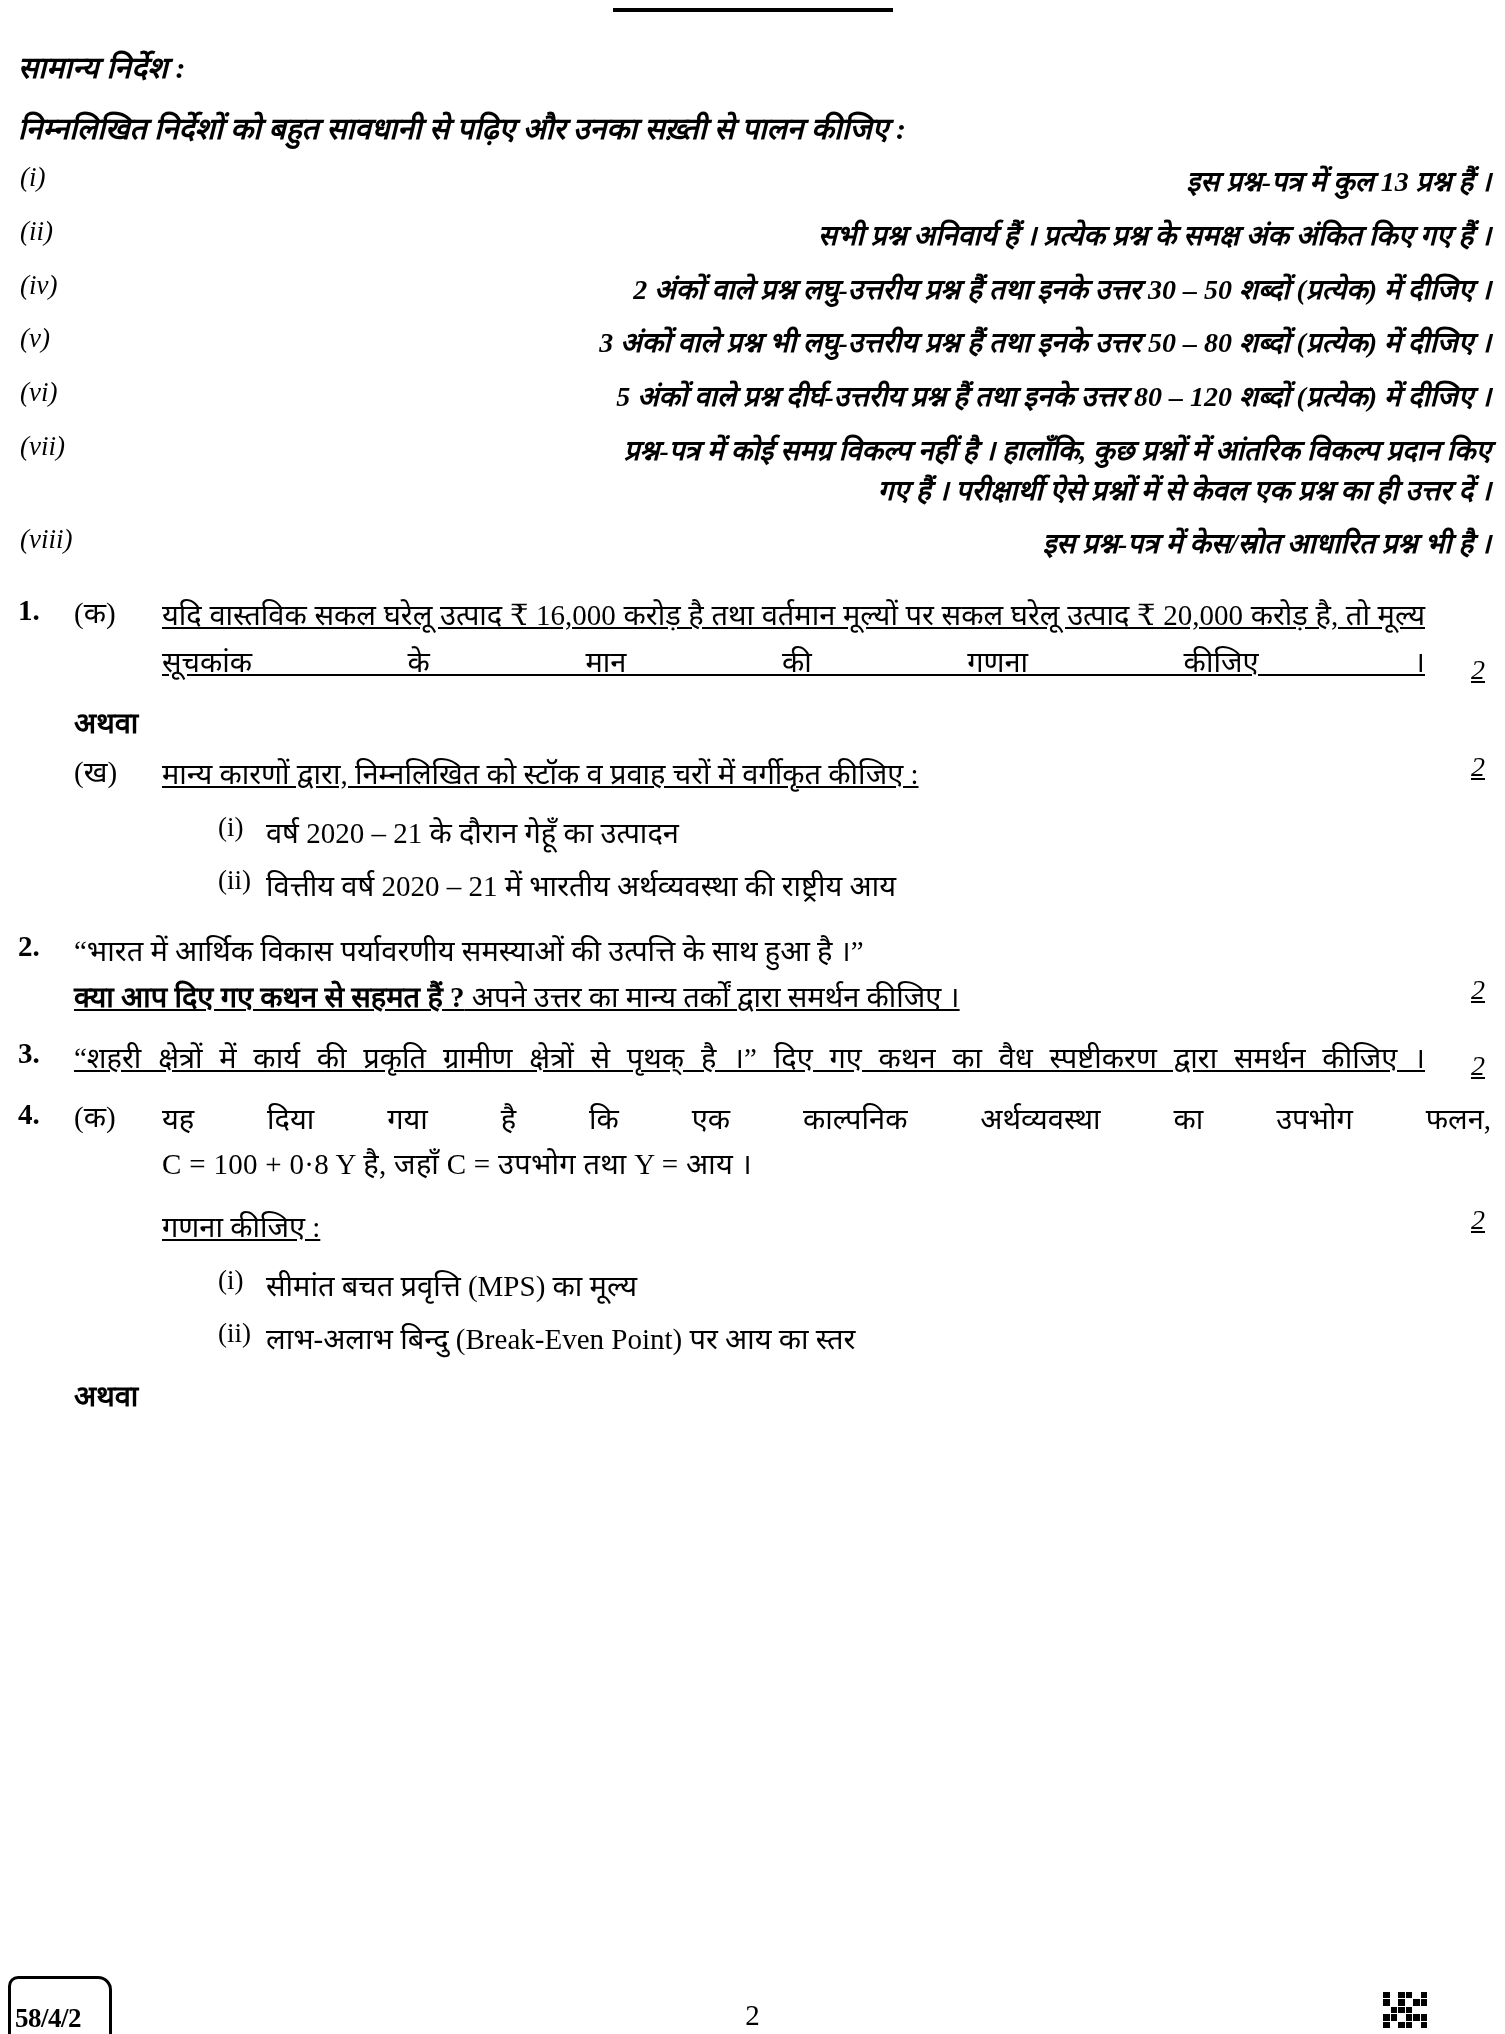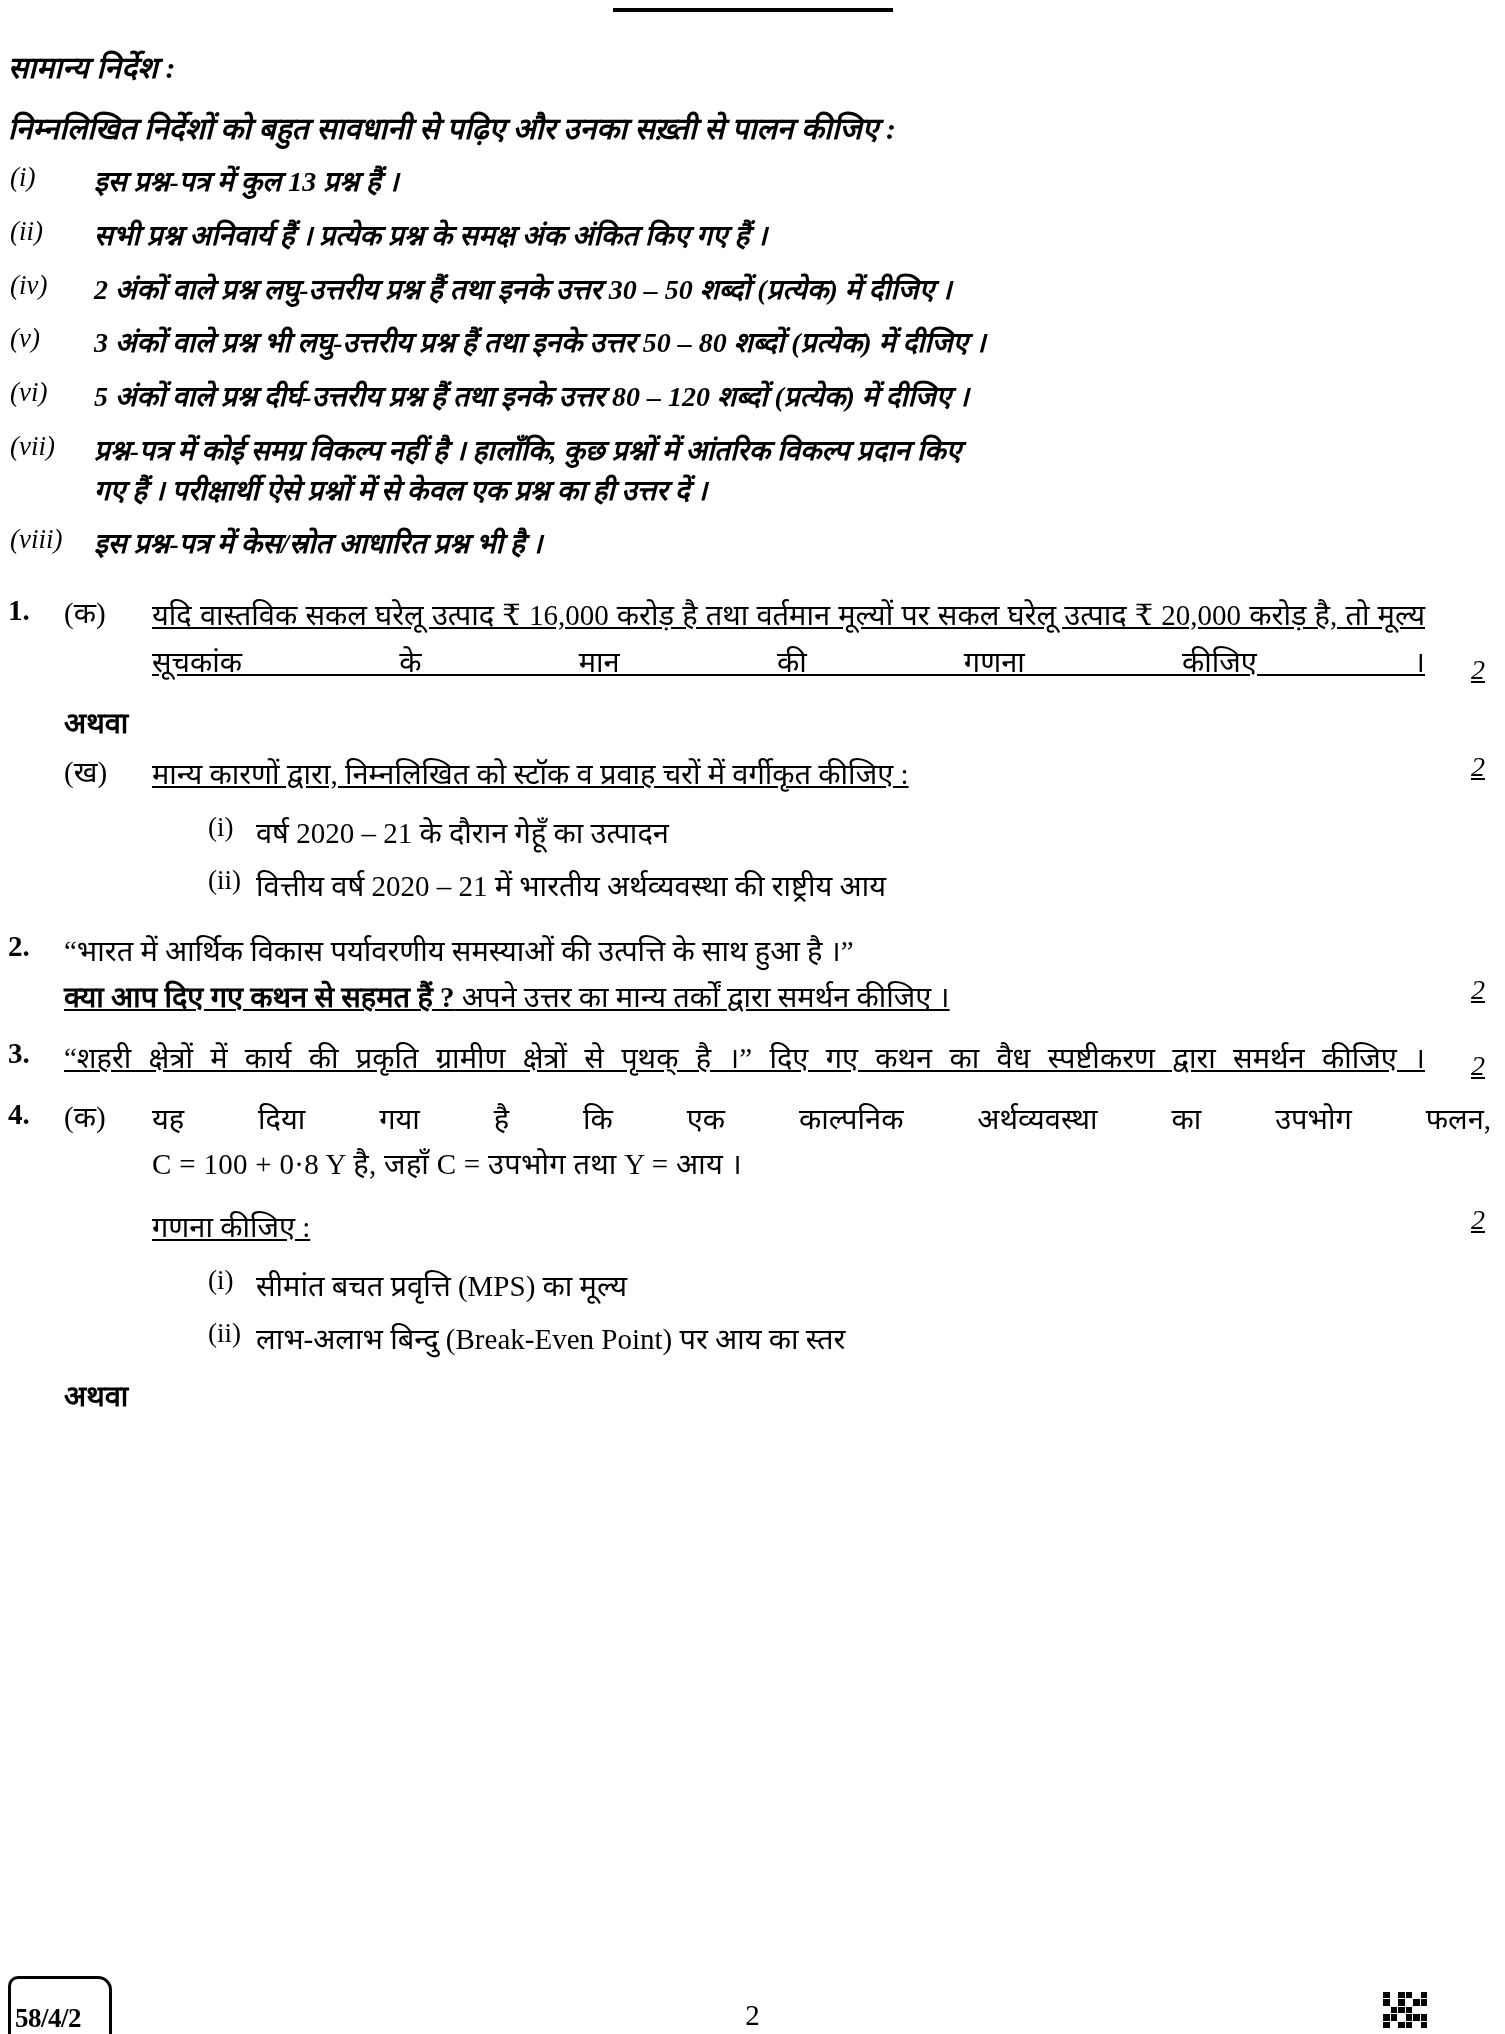--- a/index.html
+++ b/index.html
@@ -31,21 +31,21 @@
     justify-content: center;
     padding-top: 8px;
   }
   .top-rule {
     width: 280px;
     height: 4px;
     background: #000;
   }
 
   .content {
-    padding: 0 14px 0 8px;
+    padding: 0 14px 0 18px;
   }
 
   
   .gi-heading {
     font-style: italic;
     font-weight: bold;
     font-size: 30px;
     margin: 34px 0 0 0;
     letter-spacing: 0.2px;
   }
@@ -72,20 +72,21 @@
     text-align: left;
     padding-left: 2px;
     box-sizing: border-box;
   }
   .instr-text {
     font-style: italic;
     font-weight: bold;
     font-size: 28px;
     line-height: 1.42;
     flex: 1 1 auto;
+    text-align: right;
   }
   .instr-text .ln { display: block; }
 
   
   .q {
     display: flex;
     align-items: flex-start;
     margin-top: 22px;
   }
   .q-num {

